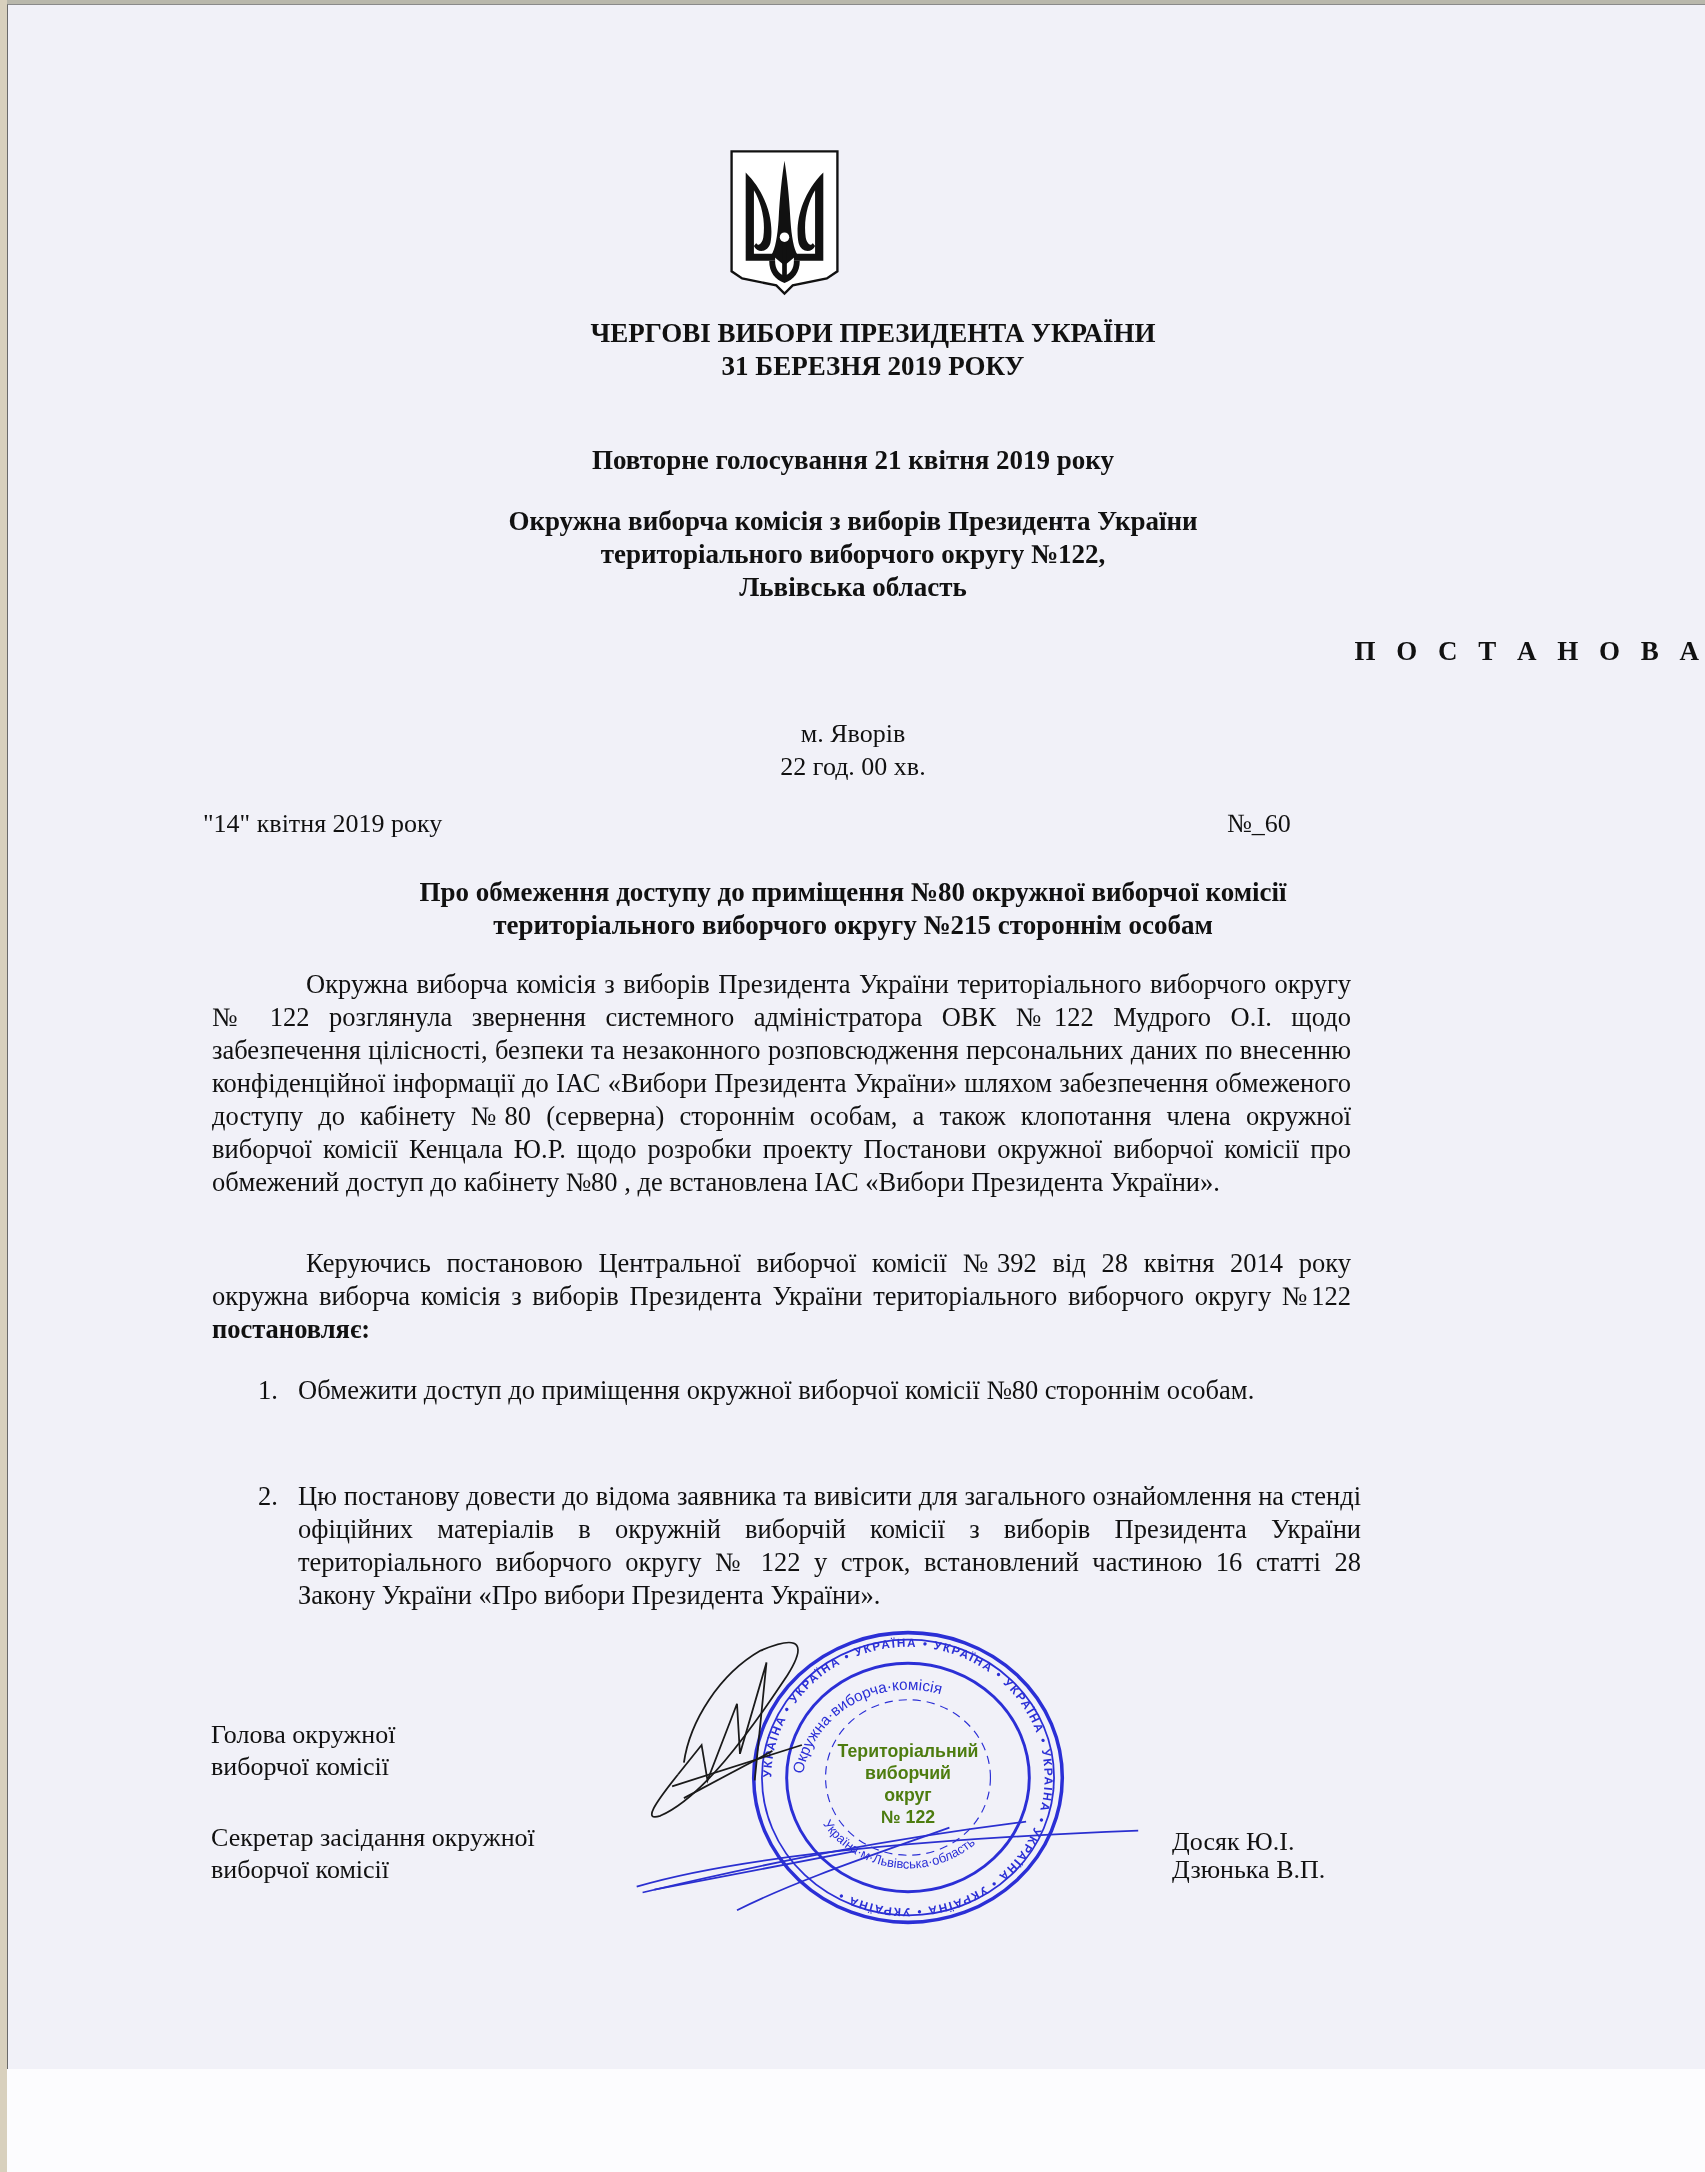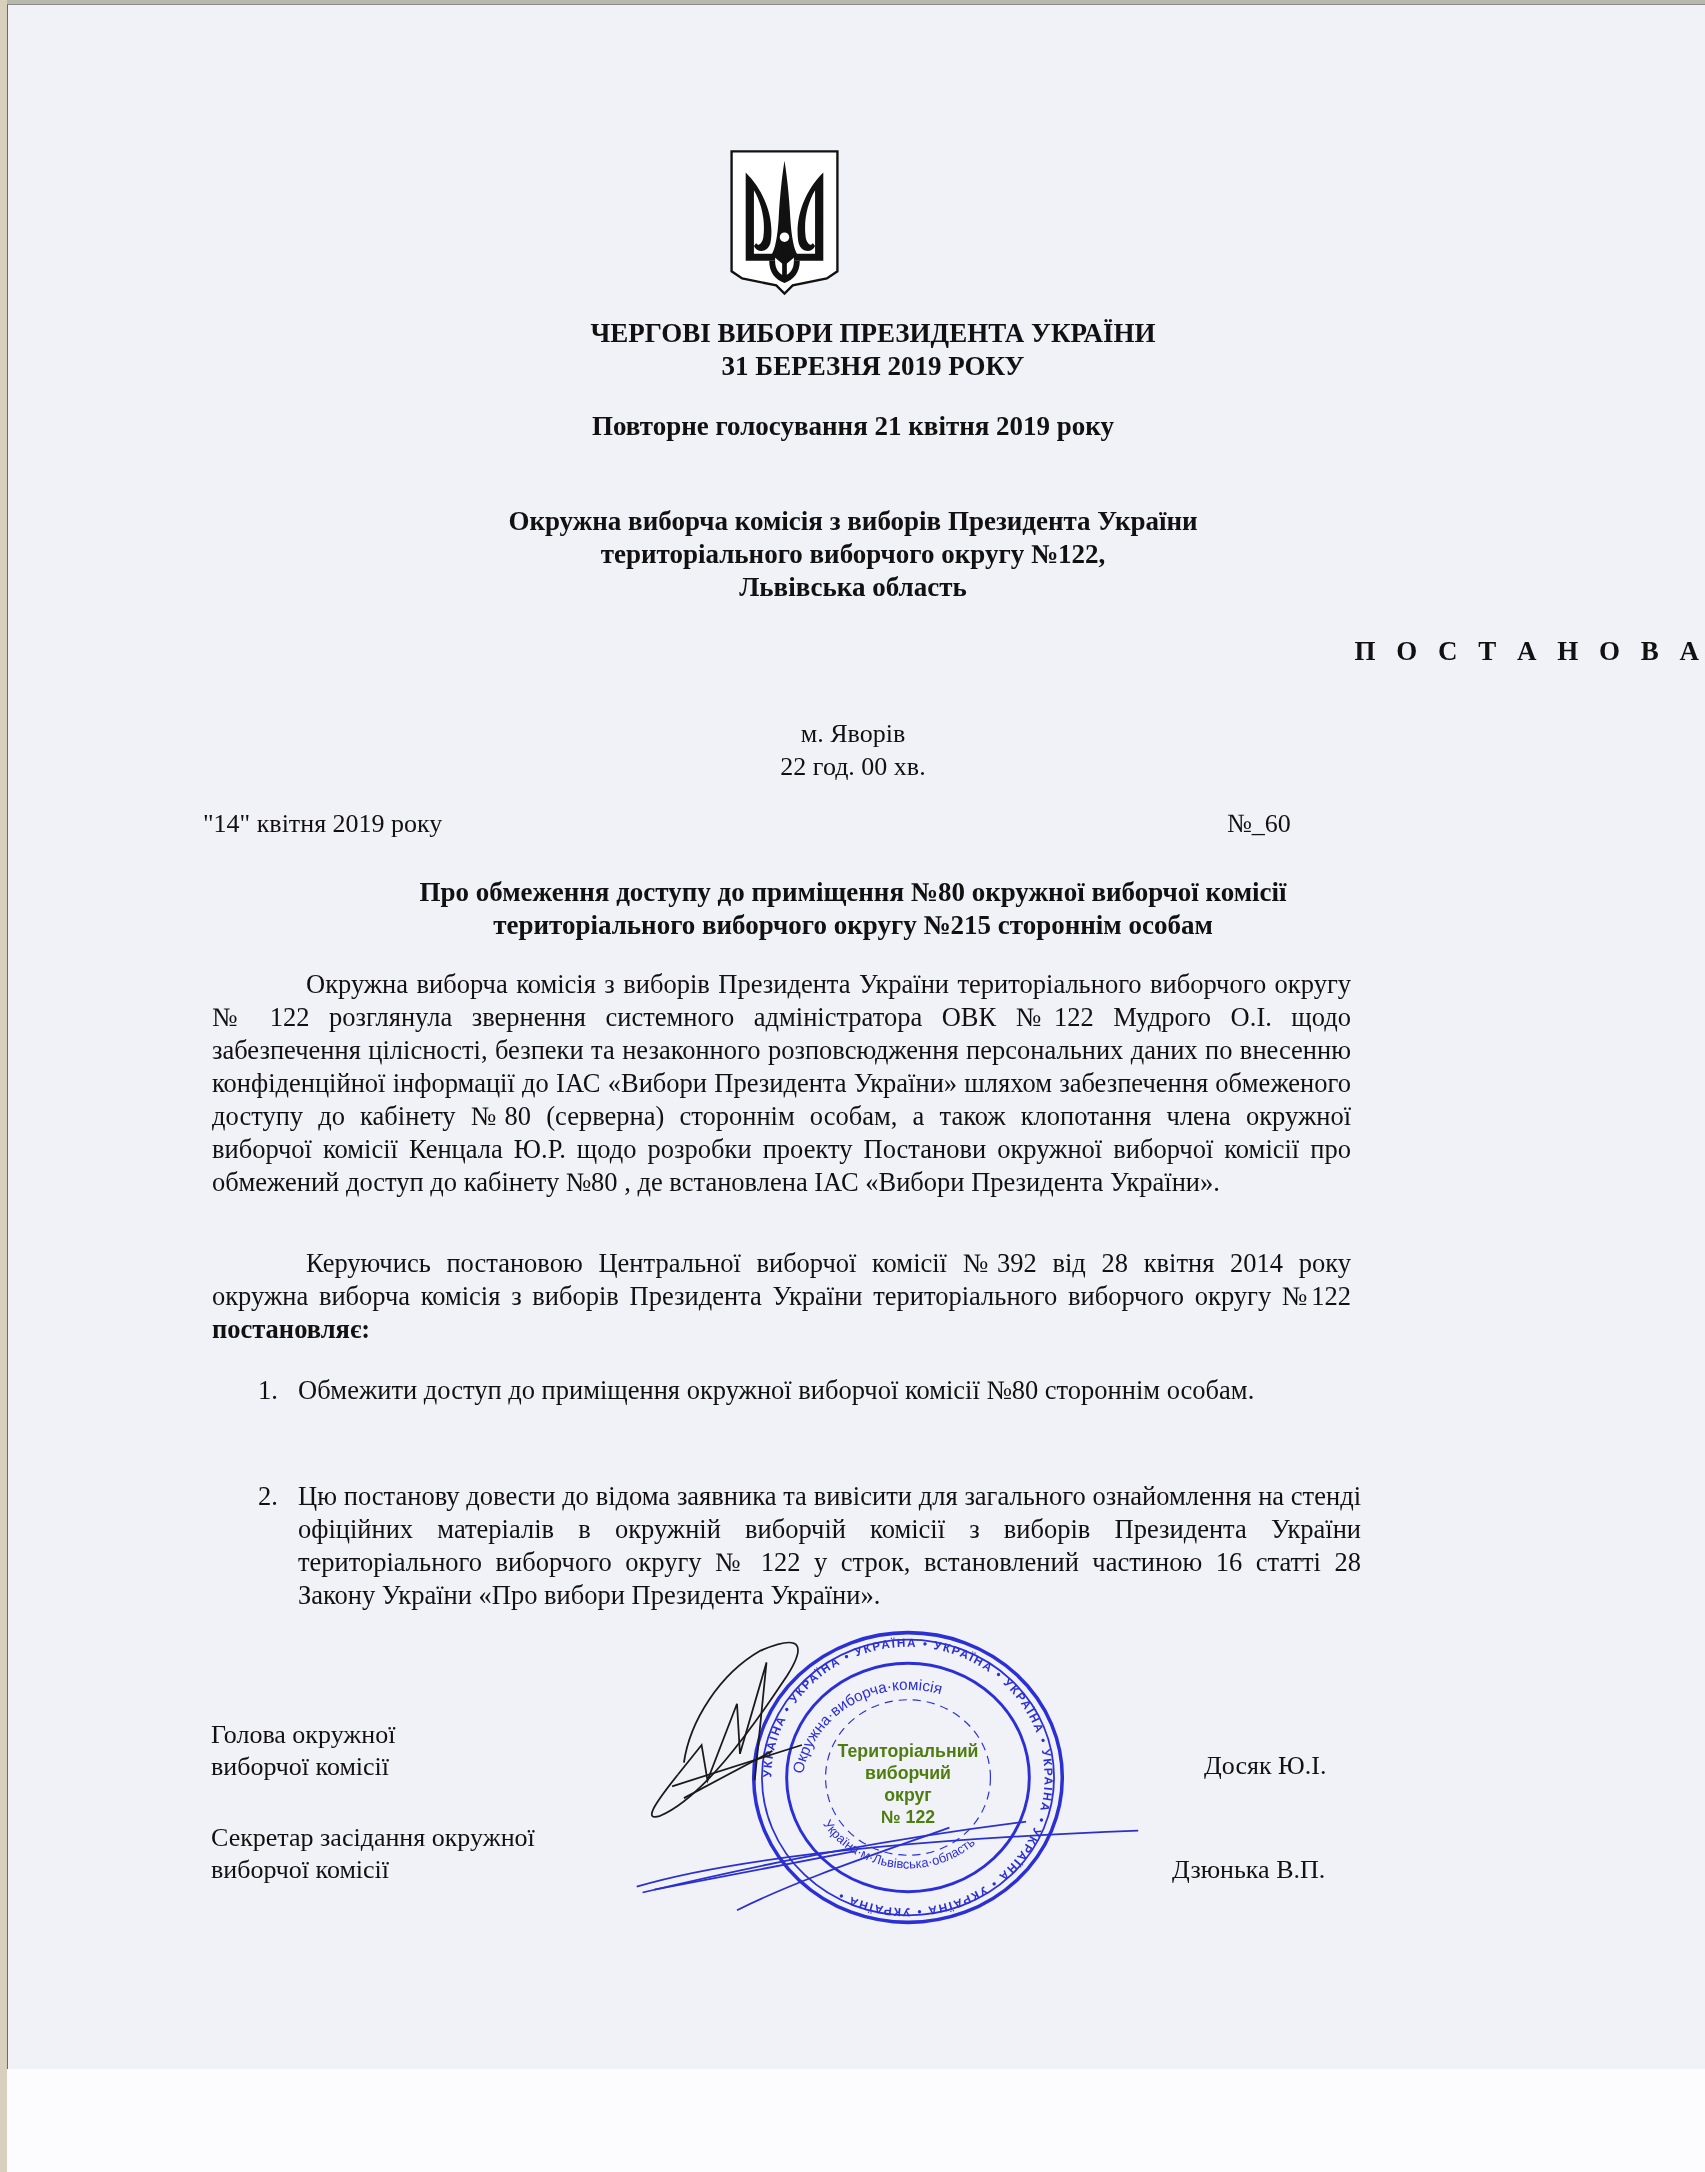--- a/index.html
+++ b/index.html
@@ -23,21 +23,21 @@
     .below-paper { position: absolute; left: 6.5px; top: 2069px; width: 1699px; height: 104px; background: #fcfcfe; }
 
     .abs { position: absolute; }
     .center { position: absolute; left: 0; width: 1706px; text-align: center; }
 
     
     .coat { position: absolute; left: 728px; top: 149px; width: 113px; height: 147px; }
 
     .h-bold { font-weight: bold; font-size: 27px; line-height: 33px; }
     .title-caps { top: 317px; padding-left: 20px; }
-    .title-round { top: 410px; }
+    .title-round { top: 444px; }
     .title-okr { top: 505px; }
     .postanova { top: 636px; font-weight: bold; font-size: 27px; letter-spacing: 7px; text-align: right; }
     .city { top: 699px; font-size: 26px; margin-top: 20px; }
     .time { top: 752px; font-size: 26px; }
     .date-left { left: 203px; top: 809px; font-size: 26px; }
     .num-right { left: 1227px; top: 809px; font-size: 26px; }
 
     .subject { top: 876px; }
 
     .body-text {
@@ -52,21 +52,21 @@
     .decision-list { position: absolute; left: 258px; width: 1103px; font-size: 26.5px; line-height: 33px; }
     .decision-item { position: relative; padding-left: 40px; text-align: justify; }
     .decision-item .num { position: absolute; left: 0; top: 0; }
     .item1 { top: 1374px; }
     .item2 { top: 1480px; }
 
     .sig-label { position: absolute; left: 211px; font-size: 26px; line-height: 32px; }
     .sig-chair { top: 1719px; }
     .sig-secretary { top: 1822px; }
     .sig-name { position: absolute; left: 1172px; font-size: 26px; }
-    .name-chair { top: 1751px; margin-left: 32px; }
+    .name-chair { top: 1827px; }
     .name-secretary { top: 1855px; }
 
     
     .stamp { position: absolute; left: 749px; top: 1630px; width: 318px; height: 295px; }
     .stamp-center { position: absolute; left: 749px; width: 318px; top: 1740px; text-align: center;
       font-family: "Liberation Sans", "DejaVu Sans", sans-serif; font-weight: bold; color: #4d7c0f;
       font-size: 17.7px; line-height: 22px; }
 
     .signature { position: absolute; left: 619px; top: 1627px; width: 531px; height: 295px; }
   </style>

